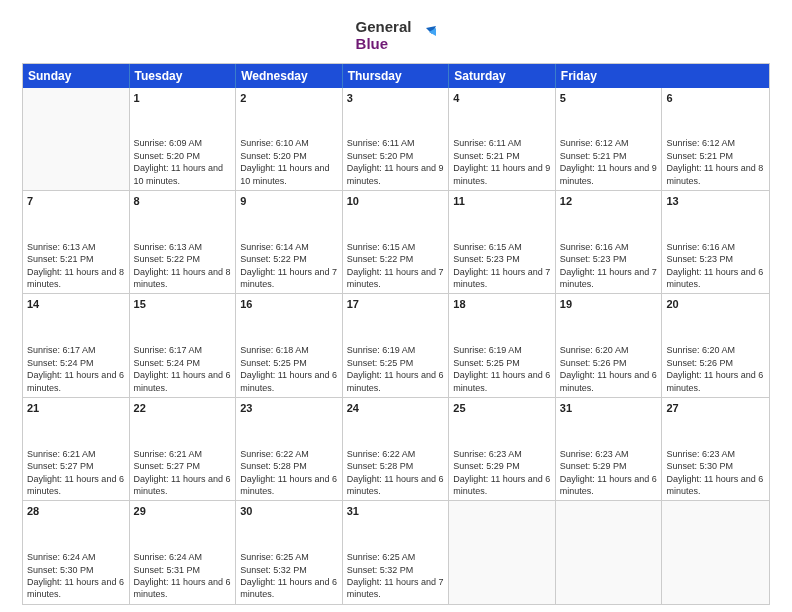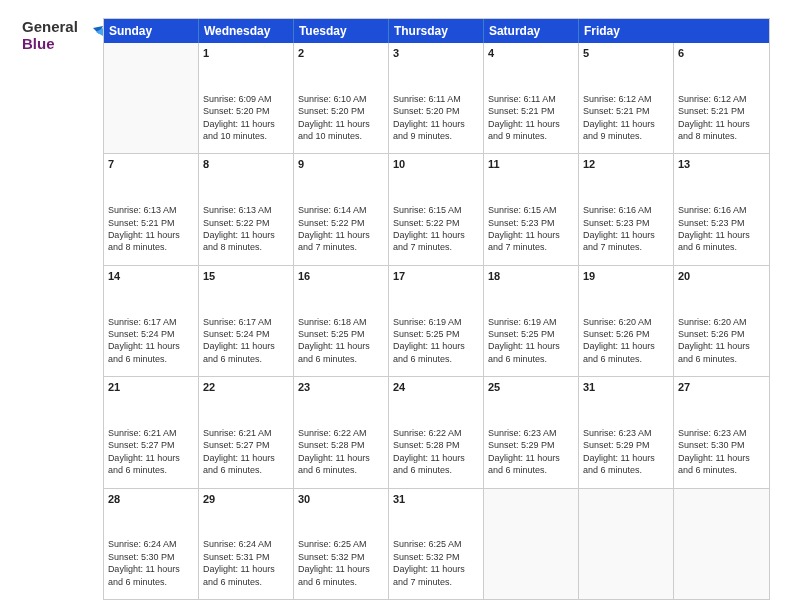--- a/index.html
+++ b/index.html
@@ -8,21 +8,22 @@
       background: #fff;
       width: 792px;
       height: 612px;
       overflow: hidden;
     }
     .page {
       width: 792px;
       height: 612px;
       padding: 18px 22px 12px 22px;
       display: flex;
-      flex-direction: row;
+      flex-direction: column;
+      align-items: center;
     }
     .header {
       display: flex;
       justify-content: space-between;
       align-items: flex-start;
       margin-bottom: 10px;
     }
     .logo {
       display: flex;
       align-items: center;
@@ -120,22 +121,22 @@
 </div>
     <div class="title-block">
       <div class="month-title"></div>
       <div class="subtitle"></div>
     </div>
   </div>
 
   <div class="calendar">
     <div class="cal-header-row">
     <div class="cal-header-cell">Sunday</div>
+        <div class="cal-header-cell">Tuesday</div>
         <div class="cal-header-cell">Wednesday</div>
-        <div class="cal-header-cell">Tuesday</div>
         <div class="cal-header-cell">Thursday</div>
         <div class="cal-header-cell">Saturday</div>
         <div class="cal-header-cell">Friday</div>
       </div>
     <div class="cal-body">
     <div class="cal-row">
           <div class="cal-cell empty"></div>
           <div class="cal-cell">
             <span class="day-num">1</span>
             <div class="cell-info">Sunrise: 6:09 AM<br>Sunset: 5:20 PM<br>Daylight: 11 hours and 10 minutes.</div>

